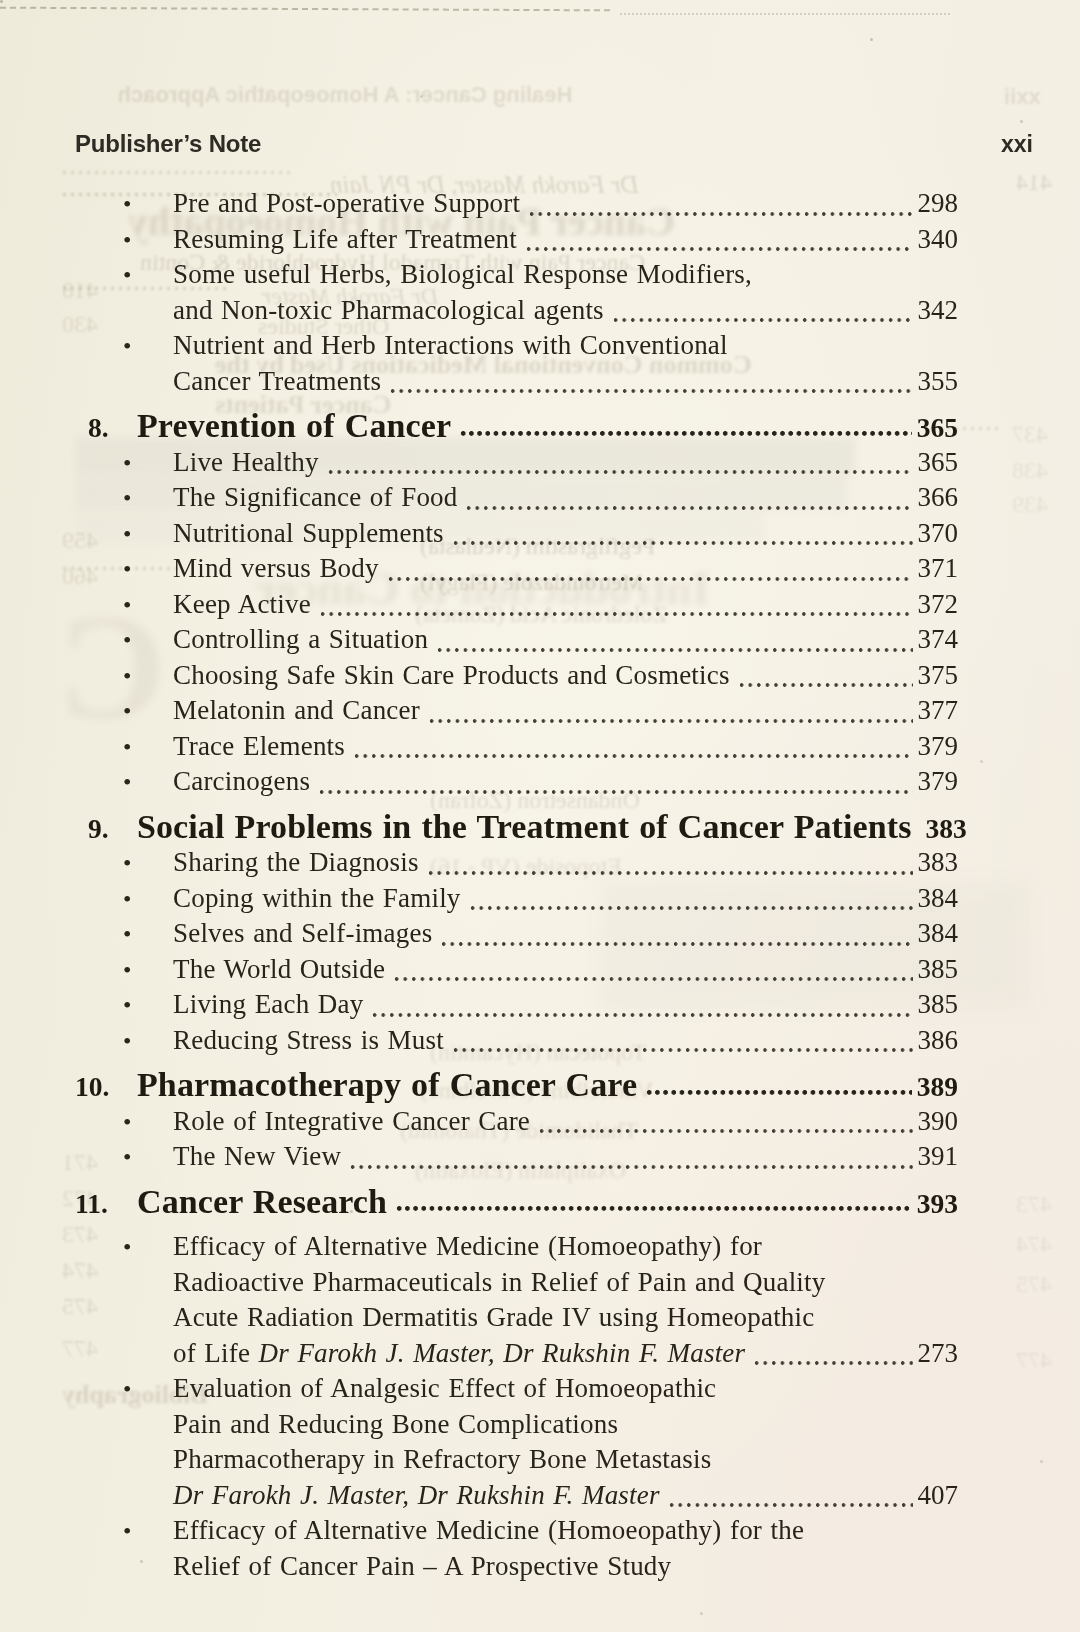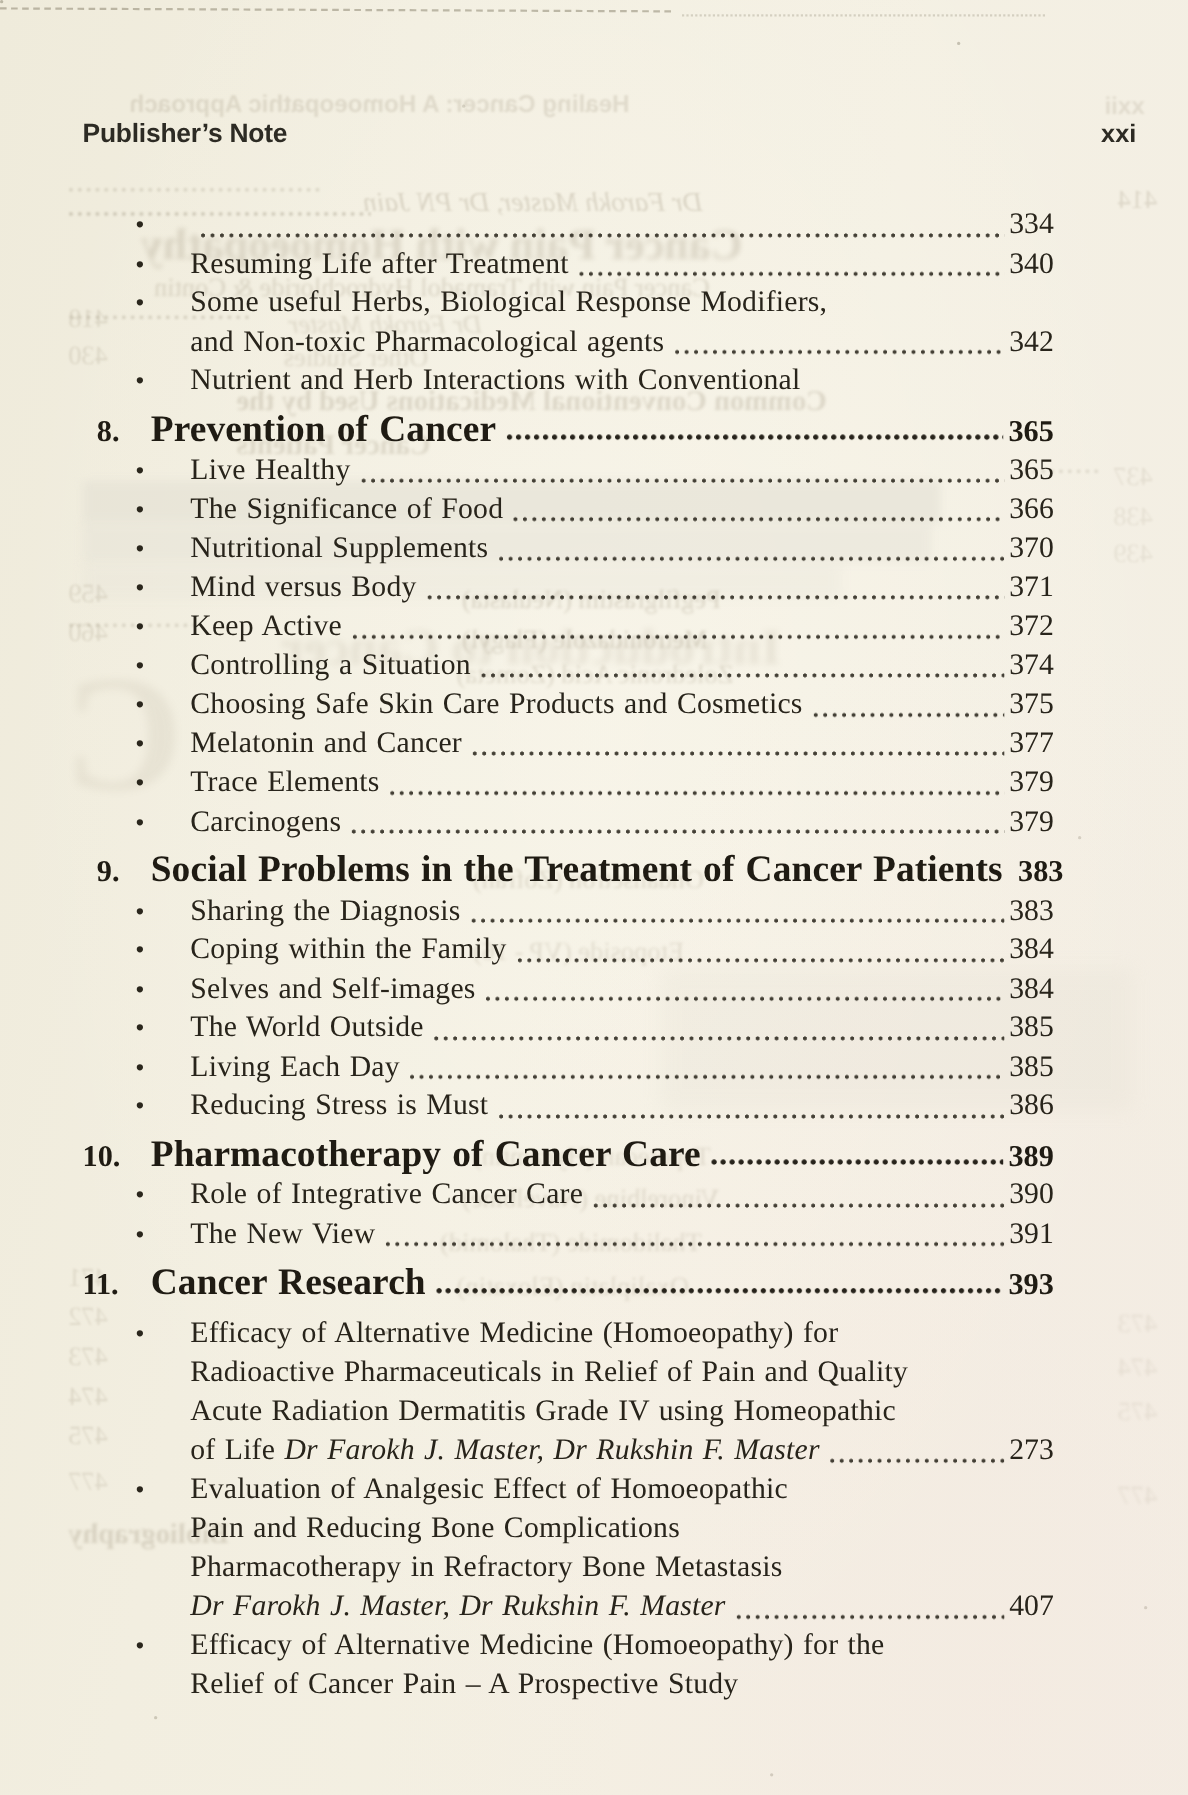--- a/index.html
+++ b/index.html
@@ -17,21 +17,21 @@
     border-top:2px dashed rgba(100,92,68,.38);transform:rotate(.25deg);}
   .scan-line-2{position:absolute;top:13px;left:620px;width:330px;height:0;
     border-top:2px dotted rgba(100,92,68,.22);}
   .speck{position:absolute;top:0;left:0;width:3px;height:3px;border-radius:50%;
     background:rgba(90,82,60,.35);
     box-shadow:870px 38px 0 rgba(90,82,60,.3), 1020px 120px 0 rgba(90,82,60,.25),
       350px 1210px 0 rgba(90,82,60,.28), 980px 760px 0 rgba(90,82,60,.2),
       140px 1560px 0 rgba(90,82,60,.25), 1040px 1460px 0 rgba(90,82,60,.2),
       700px 1612px 0 rgba(90,82,60,.22), 420px 95px 0 rgba(90,82,60,.18);}
   
-  .hdr{position:absolute;top:108px;left:75px;right:47px;display:flex;
+  .hdr{position:absolute;top:130px;left:75px;right:47px;display:flex;
     justify-content:space-between;align-items:baseline;
     font-family:"Liberation Sans","DejaVu Sans",sans-serif;}
   .hdr .left{font-size:24px;font-weight:600;color:#2d2b24;letter-spacing:-.2px;}
   .hdr .folio{font-size:23px;font-weight:700;color:#2d2b24;}
   
   .toc{position:absolute;top:188px;left:75px;width:883px;}
   .row{display:flex;align-items:baseline;height:35.5px;white-space:nowrap;}
   .row.gap{margin-top:13px;}
   .row.chapter{margin:6px 0 4px;}
   .num{display:inline-block;width:62px;box-sizing:border-box;flex:0 0 auto;
@@ -120,42 +120,49 @@
     </div>
 
   <div class="hdr">
     <span class="left">Publisher’s Note</span>
     <span class="folio">xxi</span>
   </div>
 
   <div class="toc" id="toc-list">
       <div class="row sub">
         <span class="bullet">•</span>
-        <span class="leader"></span>
-        <span class="pg">334</span>
+        <span class="text"><span>Pre and Post-operative Support</span></span>
+        <span class="leader"></span>
+        <span class="pg">298</span>
       </div>
       <div class="row sub">
         <span class="bullet">•</span>
         <span class="text"><span>Resuming Life after Treatment</span></span>
         <span class="leader"></span>
         <span class="pg">340</span>
       </div>
       <div class="row sub">
         <span class="bullet">•</span>
         <span class="text"><span>Some useful Herbs, Biological Response Modifiers,</span></span>
       </div>
       <div class="row cont">
         <span class="indent"></span>
         <span class="text"><span>and Non-toxic Pharmacological agents</span></span>
         <span class="leader"></span>
         <span class="pg">342</span>
       </div>
       <div class="row sub">
         <span class="bullet">•</span>
         <span class="text"><span>Nutrient and Herb Interactions with Conventional</span></span>
+      </div>
+      <div class="row cont">
+        <span class="indent"></span>
+        <span class="text"><span>Cancer Treatments</span></span>
+        <span class="leader"></span>
+        <span class="pg">355</span>
       </div>
       <div class="row chapter">
         <span class="num single">8.</span>
         <span class="text"><span>Prevention of Cancer</span></span>
         <span class="leader"></span>
         <span class="pg">365</span>
       </div>
       <div class="row sub">
         <span class="bullet">•</span>
         <span class="text"><span>Live Healthy</span></span>

